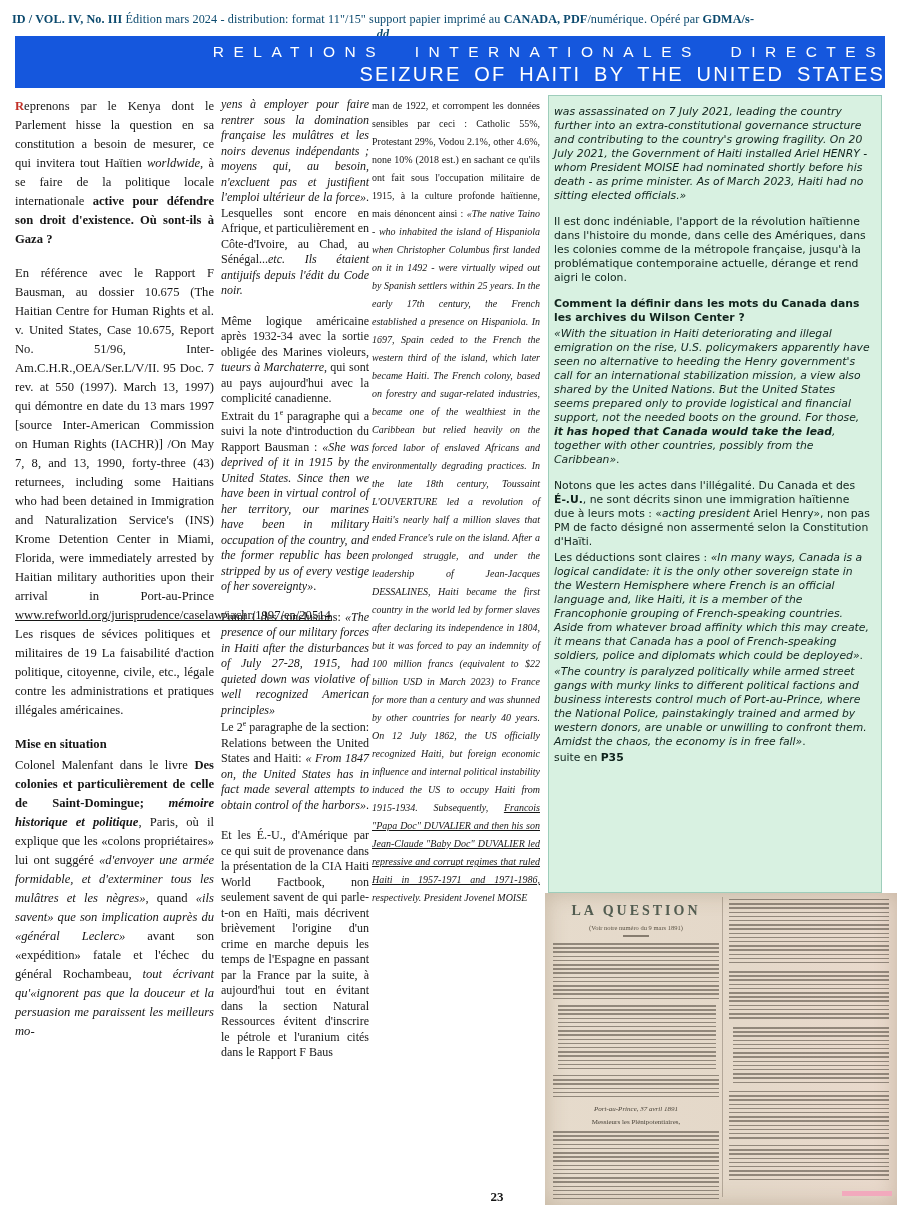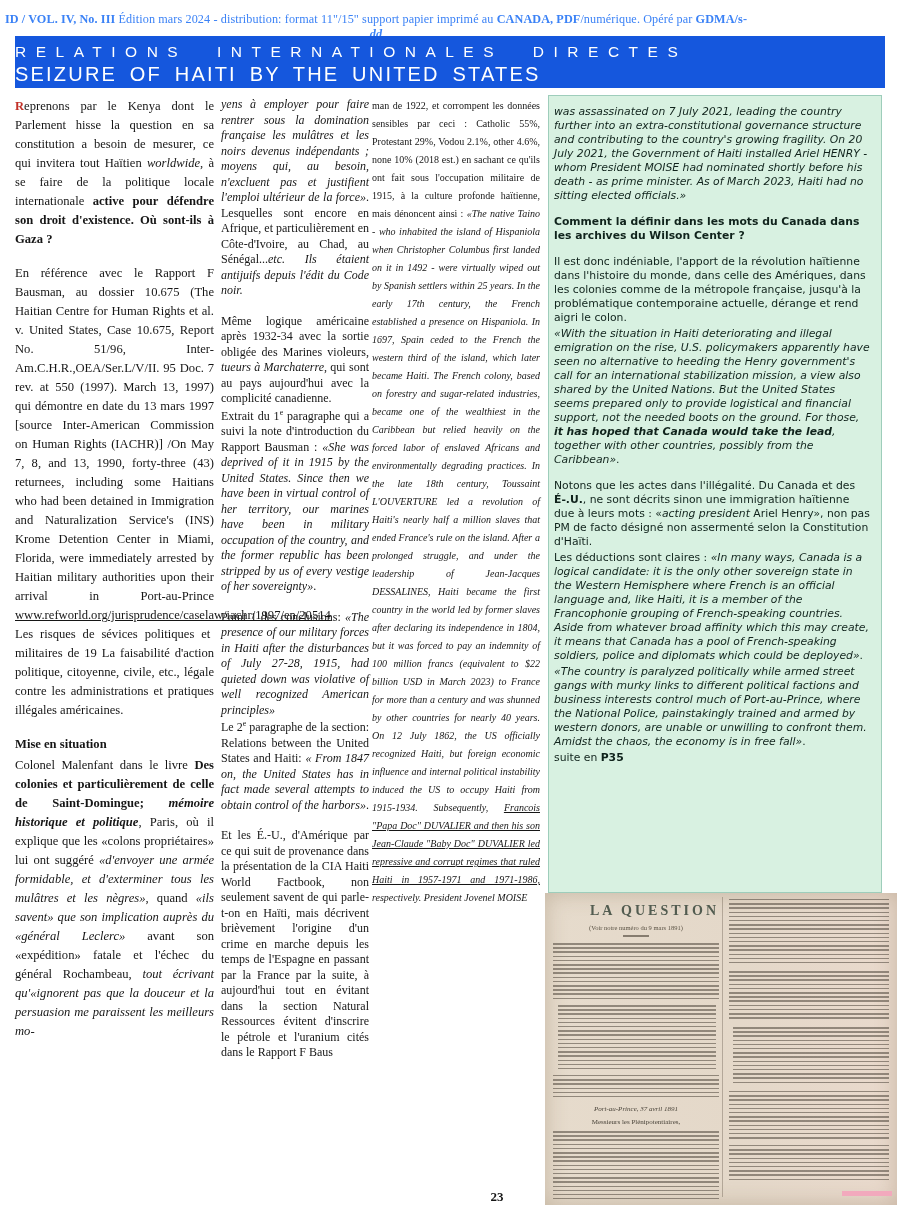--- a/index.html
+++ b/index.html
@@ -3,25 +3,25 @@
 <meta charset="utf-8">
 <style>
   html,body{margin:0;padding:0;}
   body{width:900px;height:1212px;position:relative;background:#ffffff;
        font-family:"Liberation Serif",serif;color:var(--text,#161616);overflow:hidden;}
   .b{font-weight:bold;}
   .i{font-style:italic;}
   .u{text-decoration:underline;}
   .sp{vertical-align:super;font-size:0.65em;line-height:0;}
 
-  .masthead{position:absolute;top:12px;left:0;width:752px;text-align:center;
-            font-size:12.2px;letter-spacing:.1px;color:#3b82f6;}
+  .masthead{position:absolute;top:12px;left:7px;width:752px;text-align:center;
+            font-size:12.2px;letter-spacing:.1px;color:#0c4a6e;}
 
   .banner{position:absolute;left:15px;top:36px;width:870px;height:52px;
-          background:var(--banner-blue,#1557dd);color:#fff;text-align:left;
+          background:var(--banner-blue,#1557dd);color:#fff;text-align:right;
           font-family:"Liberation Sans",sans-serif;}
   .banner-l1{padding-top:7px;font-size:15.5px;font-weight:400;letter-spacing:9.5px;word-spacing:16px;}
   .banner-l2{margin-top:2px;font-size:20px;font-weight:400;letter-spacing:2.2px;word-spacing:5px;}
 
   .col{position:absolute;top:97px;text-align:justify;}
   .col1{left:15px;width:199px;font-size:12.6px;line-height:19px;}
   .col2{left:221px;width:148px;font-size:12px;line-height:15.5px;}
   .col3{left:372px;width:168px;font-size:10px;line-height:18px;}
   .col .para + .para{margin-top:15px;}
   .para.tight{margin-top:2px !important;}
@@ -35,21 +35,21 @@
 
   .pagenum{position:absolute;left:447px;top:1189px;width:100px;text-align:center;
            font-size:13px;font-weight:bold;}
 
   .clipping{position:absolute;left:545px;top:893px;width:352px;height:312px;
             background:linear-gradient(90deg,#e6dbcc 0%,var(--clipping-bg,#e4d8c9) 55%,#e9d9cc 100%);
             box-shadow:inset 0 0 22px rgba(110,85,55,.28);color:var(--clipping-ink,#4f463a);}
   .clip-left{position:absolute;left:8px;top:4px;width:166px;height:304px;overflow:hidden;}
   .clip-right{position:absolute;left:184px;top:4px;width:160px;height:304px;overflow:hidden;}
   .clip-divider{position:absolute;left:177px;top:4px;width:1px;height:300px;background:rgba(90,78,62,.35);}
-  .clip-title1{margin-top:6px;text-align:right;font-weight:bold;font-size:14px;letter-spacing:3px;color:#525c50;}
+  .clip-title1{margin-top:6px;text-align:center;font-weight:bold;font-size:14px;letter-spacing:3px;color:#525c50;}
   .clip-title2{margin-top:2px;text-align:center;font-weight:bold;font-size:13px;letter-spacing:1px;color:#525c50;}
   .clip-sub{margin-top:5px;text-align:center;font-size:6.5px;color:#5c5446;}
   .clip-rule{margin:4px auto 0 auto;width:26px;height:2px;background:rgba(70,62,50,.6);}
   .ol{background:repeating-linear-gradient(to bottom,rgba(62,54,44,.5) 0px,rgba(62,54,44,.5) 1.5px,
       rgba(0,0,0,0) 1.5px,rgba(0,0,0,0) 4.2px);}
   .clip-dateline{margin-top:6px;text-align:center;font-size:7px;font-style:italic;color:#4a443a;}
   .clip-salutation{margin-top:5px;text-align:center;font-size:7px;color:#4a443a;}
   .pink-mark{position:absolute;right:5px;bottom:9px;width:50px;height:5px;
              background:var(--pink-mark,#f2a9bd);}
 </style>
@@ -76,22 +76,22 @@
     <div class="para"><span>Point 1 des conclusions: </span><span class="i">«The presence of our military forces in Haiti after the disturbances of July 27-28, 1915, had quieted down was violative of well recognized American principles»</span></div>
     <div class="para tight"><span>Le 2</span><span class="sp">e</span><span> paragraphe de la section: Relations between the United States and Haiti: </span><span class="i">« From 1847 on, the United States has in fact made several attempts to obtain control of the harbors»</span><span>.</span></div>
     <div class="para"><span>Et les É.-U., d'Amérique par ce qui suit de provenance dans la présentation de la CIA Haiti World Factbook, non seulement savent de qui parle-t-on en Haïti, mais décrivent brièvement l'origine d'un crime en marche depuis les temps de l'Espagne en passant par la France par la suite, à aujourd'hui tout en évitant dans la section Natural Ressources évitent d'inscrire le pétrole et l'uranium cités dans le Rapport F Baus</span></div>
   </div>
 <div class="col col3">
     <div class="para"><span>man de 1922, et corrompent les données sensibles par ceci : Catholic 55%, Protestant 29%, Vodou 2.1%, other 4.6%, none 10% (2018 est.) en sachant ce qu'ils ont fait sous l'occupation militaire de 1915, à la culture profonde haïtienne, mais dénoncent ainsi : </span><span class="i">«The native Taino - who inhabited the island of Hispaniola when Christopher Columbus first landed on it in 1492 - were virtually wiped out by Spanish settlers within 25 years. In the early 17th century, the French established a presence on Hispaniola. In 1697, Spain ceded to the French the western third of the island, which later became Haiti. The French colony, based on forestry and sugar-related industries, became one of the wealthiest in the Caribbean but relied heavily on the forced labor of enslaved Africans and environmentally degrading practices. In the late 18th century, Toussaint L'OUVERTURE led a revolution of Haiti's nearly half a million slaves that ended France's rule on the island. After a prolonged struggle, and under the leadership of Jean-Jacques DESSALINES, Haiti became the first country in the world led by former slaves after declaring its independence in 1804, but it was forced to pay an indemnity of 100 million francs (equivalent to $22 billion USD in March 2023) to France for more than a century and was shunned by other countries for nearly 40 years. On 12 July 1862, the US officially recognized Haiti, but foreign economic influence and internal political instability induced the US to occupy Haiti from 1915-1934. Subsequently, </span><span class="i u">Francois "Papa Doc" DUVALIER and then his son Jean-Claude "Baby Doc" DUVALIER led repressive and corrupt regimes that ruled Haiti in 1957-1971 and 1971-1986,</span><span class="i"> respectively. President Jovenel MOISE</span></div>
   </div>
 
 <div class="sidebar">
     <div class="para"><span class="i">was assassinated on 7 July 2021, leading the country further into an extra-constitutional governance structure and contributing to the country's growing fragility. On 20 July 2021, the Government of Haiti installed Ariel HENRY - whom President MOISE had nominated shortly before his death - as prime minister. As of March 2023, Haiti had no sitting elected officials.»</span></div>
+    <div class="para"><span>Il est donc indéniable, l'apport de la révolution haïtienne dans l'histoire du monde, dans celle des Amériques, dans les colonies comme de la métropole française, jusqu'à la problématique contemporaine actuelle, dérange et rend aigri le colon.</span></div>
     <div class="para"><span class="b">Comment la définir dans les mots du Canada dans les archives du Wilson Center ?</span></div>
-    <div class="para"><span>Il est donc indéniable, l'apport de la révolution haïtienne dans l'histoire du monde, dans celle des Amériques, dans les colonies comme de la métropole française, jusqu'à la problématique contemporaine actuelle, dérange et rend aigri le colon.</span></div>
     <div class="para tight"><span class="i">«With the situation in Haiti deteriorating and illegal emigration on the rise, U.S. policymakers apparently have seen no alternative to heeding the Henry government's call for an international stabilization mission, a view also shared by the United Nations.  But the United States seems prepared only to provide logistical and financial support, not the needed boots on the ground.   For those, </span><span class="b i">it has hoped that Canada would take the lead</span><span class="i">, together with other countries, possibly from the Caribbean»</span><span>.</span></div>
     <div class="para"><span>Notons que les actes dans l'illégalité. Du Canada et des </span><span class="b">É-.U.</span><span>, ne sont décrits sinon une immigration haïtienne due à leurs mots : «</span><span class="i">acting president</span><span> Ariel Henry», non pas PM de facto désigné non assermenté selon la Constitution d'Haïti.</span></div>
     <div class="para tight"><span>Les déductions sont claires : </span><span class="i">«In many ways, Canada is a logical candidate: it is the only other sovereign state in the Western Hemisphere where French is an official language and, like Haiti, it is a member of the Francophonie grouping of French-speaking countries. Aside from whatever broad affinity which this may create, it means that Canada has a pool of French-speaking soldiers, police and diplomats which could be deployed»</span><span>.</span></div>
     <div class="para tight"><span class="i">«The country is paralyzed politically while armed street gangs with murky links to different political factions and business interests control much of Port-au-Prince, where the National Police, painstakingly trained and armed by western donors, are unable or unwilling to confront them. Amidst the chaos, the economy is in free fall»</span><span>.</span></div>
     <div class="para tight"><span>suite en </span><span class="b">P35</span></div>
   </div>
 
 <div class="clipping">
   <div class="clip-left">
     <div class="clip-title1">LA QUESTION</div>

